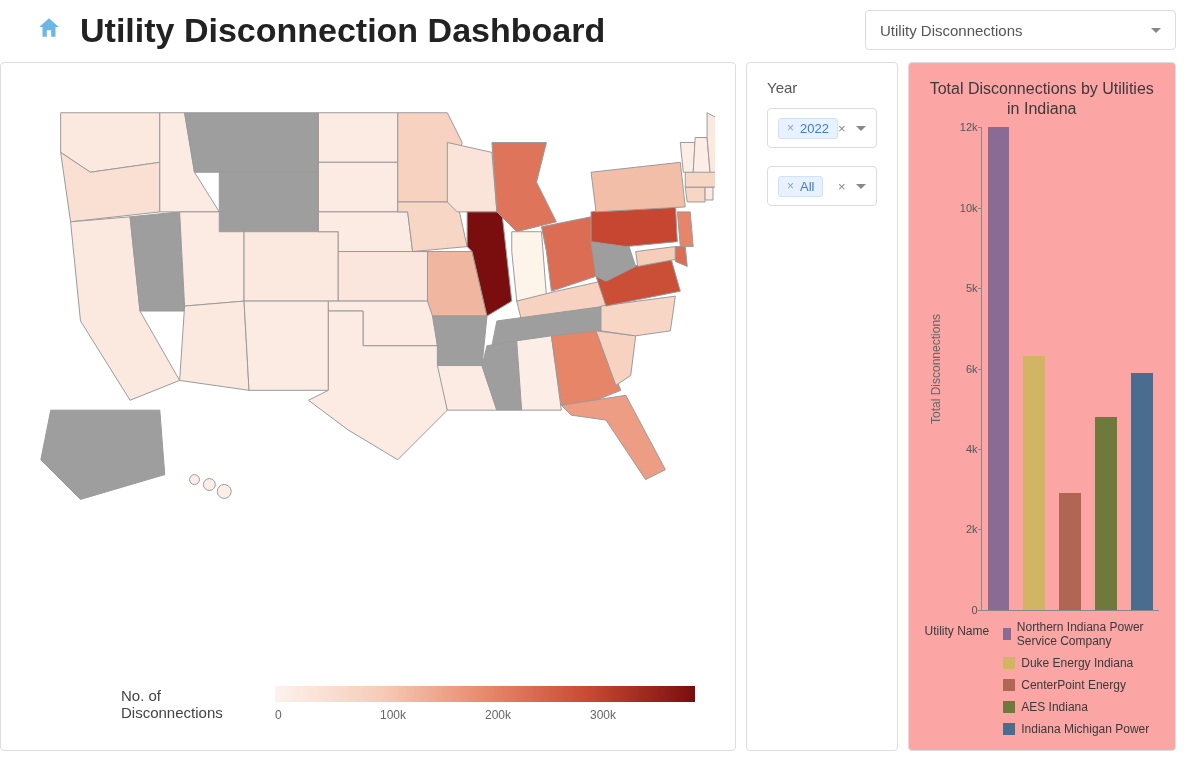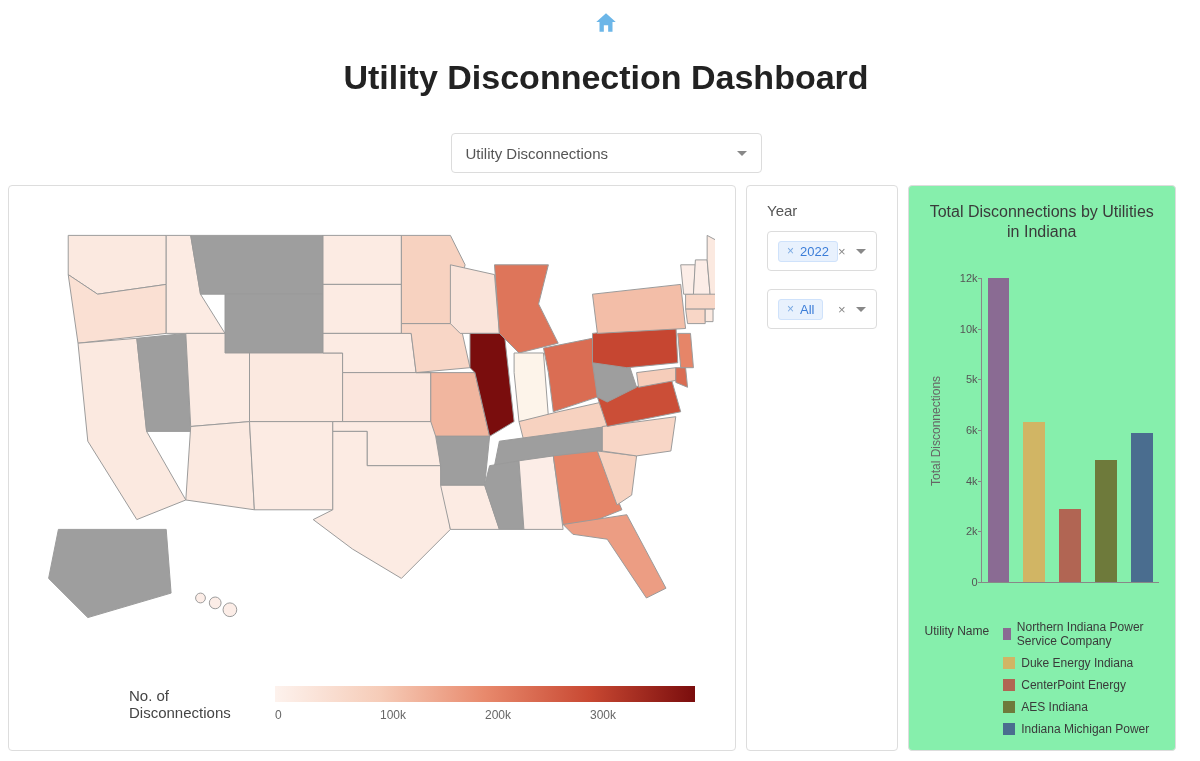--- a/index.html
+++ b/index.html
@@ -9,36 +9,35 @@
     background: #fff;
     color: #333;
     width: 1200px;
     height: 761px;
     overflow: hidden;
   }
   .root { display: flex; flex-direction: column; height: 100%; }
   .header {
     display: flex; align-items: center; gap: 18px;
     padding: 10px 24px 12px 36px;
-    flex-direction: column;
   }
   .home-icon svg { width: 26px; height: 26px; fill:#6cb6e8; }
   .title { font-size: 34px; font-weight: 600; color:#222; flex:0 0 auto; }
   .header-spacer { flex:1; }
   .dropdown-main {
     width: 311px;
     border:1px solid #dcdcdc; border-radius:4px;
     height:40px; display:flex; align-items:center; padding:0 14px;
     font-size:15px; color:#555; background:#fff;
     justify-content: space-between;
   }
   .body { display:flex; flex:1; gap:0; padding:0 24px 10px 0; }
   .map-panel {
     flex:1; border:1px solid #ddd; border-radius:4px;
-    margin-left:8px; position:relative; background:#fff;
+    margin-left:0; position:relative; background:#fff;
     display:flex; flex-direction:column;
   }
   .map-area { flex:1; position:relative; padding:20px 20px 0 20px; overflow:hidden;}
   .map-svg { width:100%; height:auto; }
   .map-legend {
     display:flex; align-items:center; gap:24px;
     padding:20px 40px 28px 120px; font-size:14px; color:#555;
   }
   .legend-label { font-size:15px; color:#444; }
   .legend-scale { display:flex; flex-direction:column; gap:6px; flex:1; }
@@ -62,22 +61,22 @@
     justify-content:space-between; background:#fff;
   }
   .chip {
     display:inline-flex; align-items:center; gap:6px;
     background:#e8f1fd; border:1px solid #cfe2fb; border-radius:3px;
     padding:2px 8px; font-size:13px; color:#3b7dd8;
   }
   .chip .x { color:#7aa9e2; cursor:pointer; font-size:12px; }
   .select-controls { display:flex; align-items:center; gap:10px; color:#888; font-size:13px;}
   .chart-panel {
-    border:1px solid #ddd; border-radius:4px; flex:1; background:#86efac;
-    padding:12px 16px 14px 16px; display:flex; flex-direction:column;gap:28px;
+    border:1px solid #ddd; border-radius:4px; flex:1; background:#fca5a5;
+    padding:12px 16px 14px 16px; display:flex; flex-direction:column;
   }
   .chart-title { text-align:center; font-size:16px; color:#3a3a3a; margin:4px 0 8px 0; line-height:1.25;}
   .chart-body { flex:1; display:flex; }
   .chart-ylabel {
     writing-mode: vertical-rl; transform: rotate(180deg);
     font-size:12px; color:#666; text-align:center; padding:0 4px;
   }
   .chart-plot { flex:1; position:relative; display:flex; flex-direction:column;}
   .plot-grid { position:relative; flex:1; border-left:1px solid #888; border-bottom:1px solid #888; margin-left:34px;}
   .gridline { position:absolute; left:0; right:0; border-top:0px solid #eee; }

